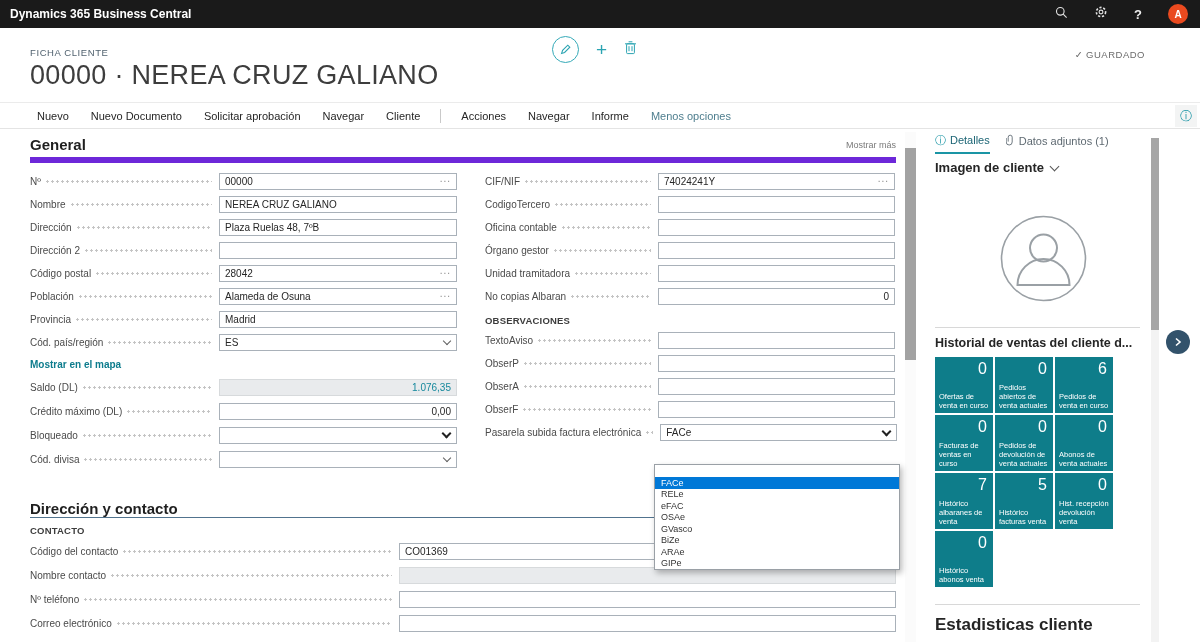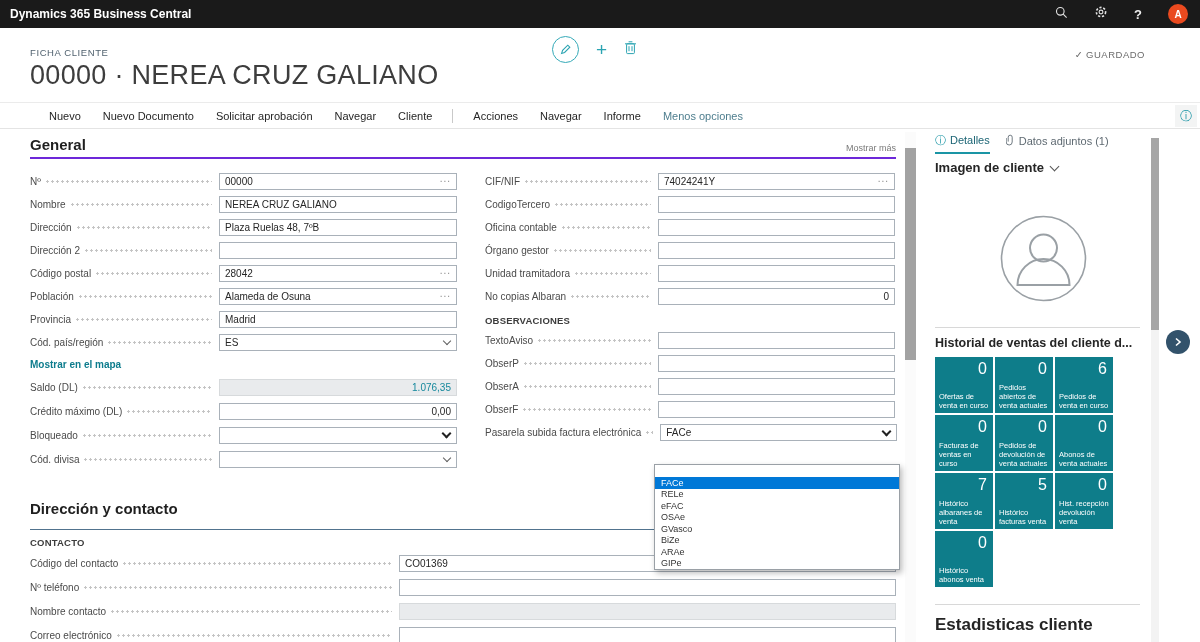--- a/index.html
+++ b/index.html
@@ -17,27 +17,27 @@
   .saved{position:absolute;right:55px;top:49px;font-size:9.5px;letter-spacing:.5px;color:#6b6b6b;}
   .saved .chk{color:#6b6b6b;margin-right:3px;}
   .doc-actions{position:absolute;left:552px;top:36px;display:flex;align-items:center;gap:17px;}
   .ic-edit-circle{width:25px;height:25px;border:1px solid #35aab8;border-radius:50%;display:flex;align-items:center;justify-content:center;}
   .ic-plus{color:#2ba4b2;font-size:19px;font-weight:300;line-height:1;}
   .page-title{position:absolute;left:30px;top:60px;font-size:27px;font-weight:300;color:#3d3d3d;letter-spacing:.3px;}
 
   
   .menubar{position:absolute;left:0;top:102px;width:1200px;height:27px;border-top:1px solid #ebebeb;border-bottom:1px solid #e4e4e4;display:flex;align-items:center;padding-left:30px;box-sizing:border-box;}
   .mitem{font-size:11px;color:#262626;padding:0 11px;cursor:default;white-space:nowrap;}
-  .mitem:first-child{padding-left:7px;margin-left:12px;}
+  .mitem:first-child{padding-left:7px;}
   .mdivider{width:1px;height:14px;background:#c9c9c9;margin:0 9px;}
   .mitem.more{color:#4e7e8e;}
   .info-btn{position:absolute;right:3px;top:2px;width:22px;height:22px;background:#f3f4f4;display:flex;align-items:center;justify-content:center;color:#1a95a5;font-size:12px;}
 
   
-  .sec-head{position:absolute;display:flex;align-items:flex-end;justify-content:space-between;border-bottom:2px solid #6d28d9;padding-bottom:4px;box-sizing:border-box;}
+  .sec-head{position:absolute;display:flex;align-items:center;justify-content:space-between;border-bottom:6px solid #6d28d9;padding-bottom:4px;box-sizing:border-box;}
   .sec-head .h{font-size:15px;font-weight:bold;color:#1f1f1f;}
   .sec-head .more{font-size:9px;color:#7a7a7a;}
   #sec-general{left:30px;top:136px;width:866px;}
 
   
   .frow{display:flex;align-items:center;height:23px;}
   .g2 .frow{height:24px;}
   .flabel{font-size:10px;color:#4a4a4a;white-space:nowrap;flex:none;}
   .fdots{flex:1;min-width:8px;height:3px;margin:0 7px 0 4px;background-image:radial-gradient(circle,#c3c3c3 34%,transparent 42%);background-size:5px 3px;background-repeat:repeat-x;background-position:left center;}
   .fbox{width:238px;flex:none;height:17px;border:1px solid #a9b1b9;background:#fff;display:flex;align-items:center;padding:0 5px;box-sizing:border-box;font-size:10px;color:#262626;position:relative;}
@@ -51,21 +51,21 @@
   .chev{width:5px;height:5px;border-right:1px solid #5f5f5f;border-bottom:1px solid #5f5f5f;transform:rotate(45deg);margin:-3px 1px 0 6px;flex:none;}
   .chev.bold{border-right-width:2px;border-bottom-width:2px;border-color:#222;}
 
   .col-left{position:absolute;left:30px;top:170px;width:427px;}
   .col-right{position:absolute;left:485px;top:170px;width:410px;}
   .map-link{height:21px;display:flex;align-items:center;font-size:10px;font-weight:bold;color:#0d7c8d;cursor:pointer;}
   .grp-caption{height:18px;display:flex;align-items:flex-end;padding-bottom:3px;font-size:9.5px;font-weight:bold;color:#3c3c3c;letter-spacing:.2px;}
 
   
   #sec2{position:absolute;left:30px;top:500px;width:866px;}
-  #sec2 .sec-head2{display:flex;align-items:flex-end;border-bottom:1px solid #51738e;padding-bottom:12px;}
+  #sec2 .sec-head2{display:flex;align-items:flex-end;border-bottom:1px solid #51738e;padding-bottom:0;}
   #sec2 .sec-head2 .h{font-size:15px;font-weight:bold;color:#1f1f1f;}
   #sec2 .frow{height:24px;}
 
   
   .dropdown{position:absolute;left:654px;top:464px;width:244px;background:#fff;border:1px solid #9aa0a6;box-shadow:2px 3px 6px rgba(0,0,0,.28);z-index:30;}
   .opt{height:11.5px;display:flex;align-items:center;padding-left:6px;font-size:9px;color:#333;}
   .opt.blank{height:12px;}
   .opt.sel{background:#0078d7;color:#fff;}
 
   
@@ -387,31 +387,31 @@
     <div id="contact-rows">
   <div class="frow">
     <span class="flabel">Código del contacto</span>
     <span class="fdots"></span>
     <div class="fbox">
       <span class="fval">CO01369</span>
     </div>
   </div>
 
   <div class="frow">
+    <span class="flabel">Nombre contacto</span>
+    <span class="fdots"></span>
+    <div class="fbox ro">
+      <span class="fval"></span>
+    </div>
+  </div>
+
+  <div class="frow">
     <span class="flabel">Nº teléfono</span>
     <span class="fdots"></span>
     <div class="fbox">
-      <span class="fval"></span>
-    </div>
-  </div>
-
-  <div class="frow">
-    <span class="flabel">Nombre contacto</span>
-    <span class="fdots"></span>
-    <div class="fbox ro">
       <span class="fval"></span>
     </div>
   </div>
 
   <div class="frow">
     <span class="flabel">Correo electrónico</span>
     <span class="fdots"></span>
     <div class="fbox">
       <span class="fval"></span>
     </div>

